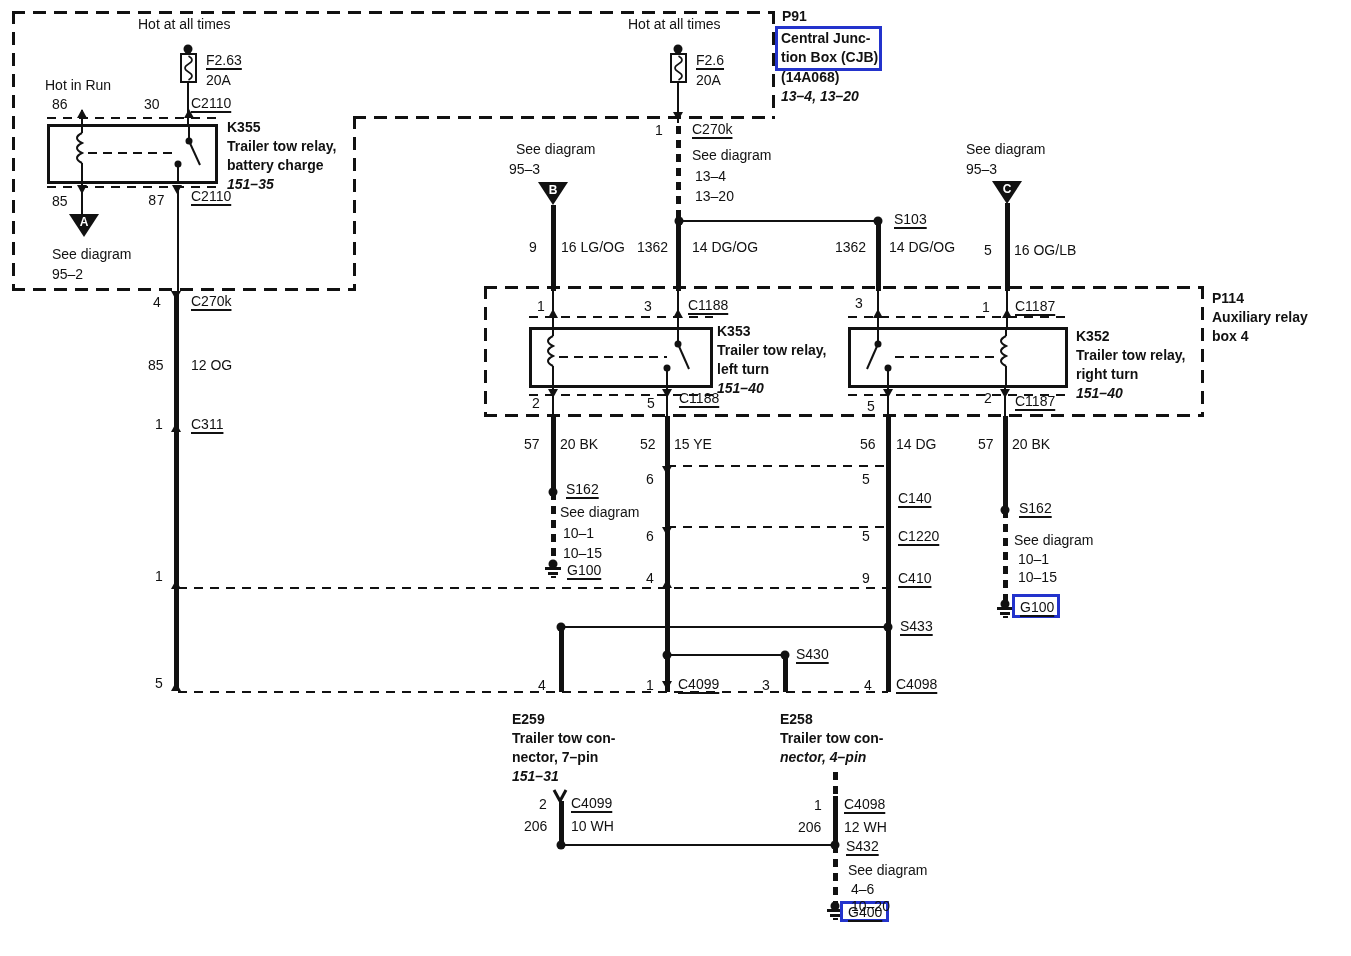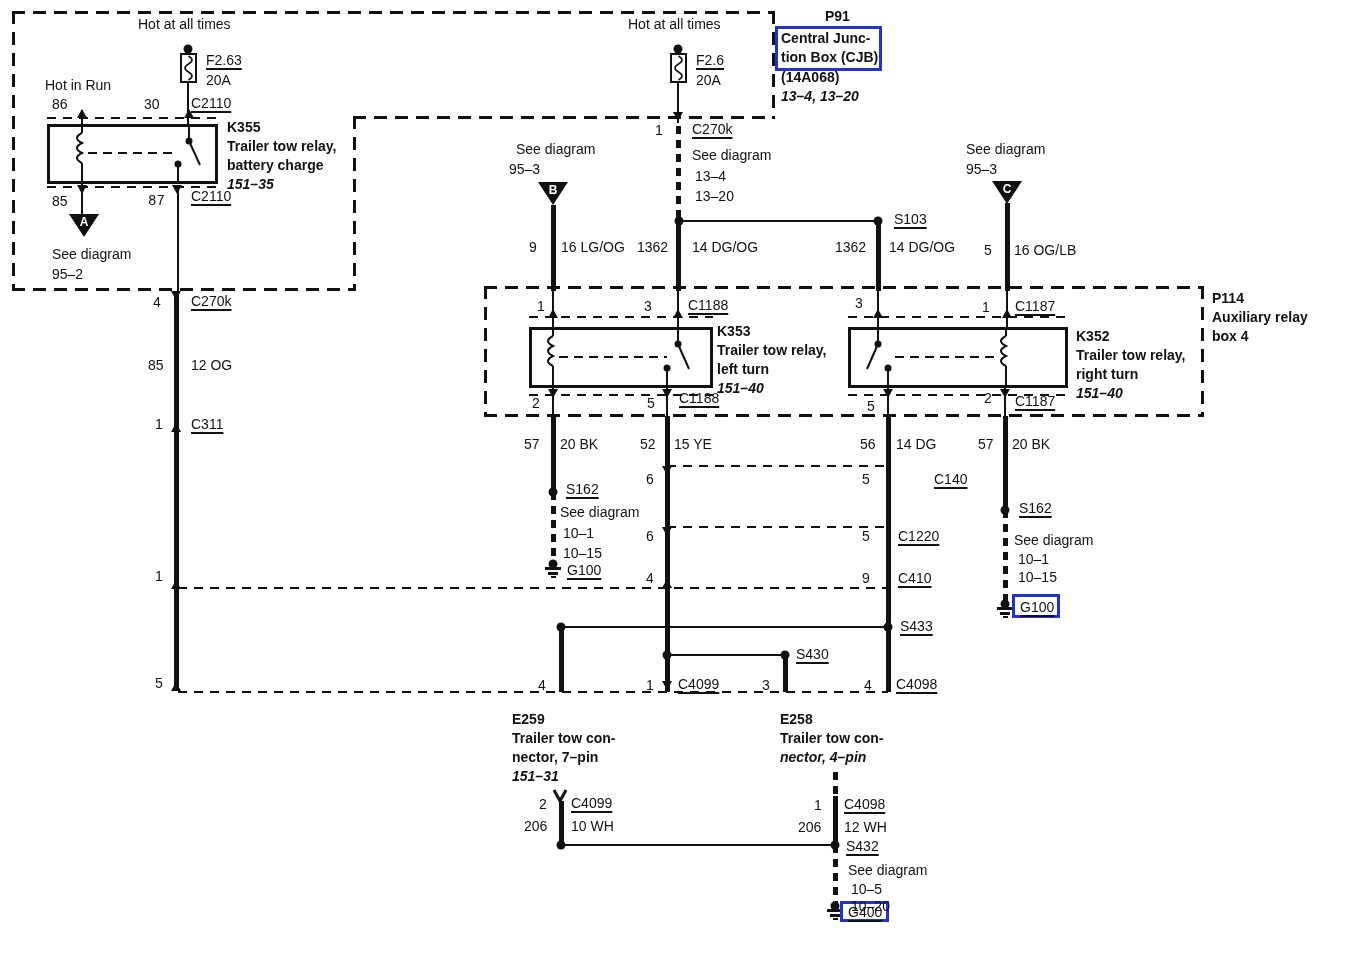--- a/index.html
+++ b/index.html
@@ -232,21 +232,21 @@
   <span class="t u" style="left:191px;top:95px;">C2110</span>
   <span class="t b" style="left:227px;top:119px;">K355</span>
   <span class="t b" style="left:227px;top:138px;">Trailer tow relay,</span>
   <span class="t b" style="left:227px;top:157px;">battery charge</span>
   <span class="t b i" style="left:227px;top:176px;">151–35</span>
   <span class="t" style="left:52px;top:193px;">85</span>
   <span class="t" style="left:148px;top:193px;font-family:Liberation Mono, monospace;">87</span>
   <span class="t u" style="left:191px;top:188px;">C2110</span>
   <span class="t" style="left:52px;top:246px;">See diagram</span>
   <span class="t" style="left:52px;top:266px;">95–2</span>
-  <span class="t b" style="left:782px;top:8px;margin-left:43px;">P91</span>
+  <span class="t b" style="left:782px;top:8px;">P91</span>
   <span class="t b" style="left:781px;top:30px;">Central Junc-</span>
   <span class="t b" style="left:781px;top:49px;">tion Box (CJB)</span>
   <span class="t b" style="left:781px;top:69px;">(14A068)</span>
   <span class="t b i" style="left:781px;top:88px;">13–4, 13–20</span>
   <span class="t" style="left:628px;top:16px;">Hot at all times</span>
   <span class="t u" style="left:696px;top:52px;">F2.6</span>
   <span class="t" style="left:696px;top:72px;">20A</span>
 
   <span class="t" style="left:655px;top:122px;">1</span>
   <span class="t u" style="left:692px;top:121px;">C270k</span>
@@ -308,21 +308,21 @@
   <span class="t" style="left:896px;top:436px;">14 DG</span>
   <span class="t" style="left:978px;top:436px;">57</span>
   <span class="t" style="left:1012px;top:436px;">20 BK</span>
   <span class="t u" style="left:566px;top:481px;">S162</span>
   <span class="t" style="left:560px;top:504px;">See diagram</span>
   <span class="t" style="left:563px;top:525px;">10–1</span>
   <span class="t" style="left:563px;top:545px;">10–15</span>
   <span class="t u" style="left:567px;top:562px;">G100</span>
   <span class="t" style="left:646px;top:471px;">6</span>
   <span class="t" style="left:862px;top:471px;">5</span>
-  <span class="t u" style="left:898px;top:471px;margin-left:36px;">C140</span>
+  <span class="t u" style="left:898px;top:490px;">C140</span>
   <span class="t" style="left:646px;top:528px;">6</span>
   <span class="t" style="left:862px;top:528px;">5</span>
   <span class="t u" style="left:898px;top:528px;">C1220</span>
   <span class="t" style="left:646px;top:570px;">4</span>
   <span class="t" style="left:862px;top:570px;">9</span>
   <span class="t u" style="left:898px;top:570px;">C410</span>
   <span class="t u" style="left:1019px;top:500px;">S162</span>
   <span class="t" style="left:1014px;top:532px;">See diagram</span>
   <span class="t" style="left:1018px;top:551px;">10–1</span>
   <span class="t" style="left:1018px;top:569px;">10–15</span>
@@ -346,17 +346,17 @@
   <span class="t" style="left:571px;top:818px;">10 WH</span>
   <span class="t b" style="left:780px;top:711px;">E258</span>
   <span class="t b" style="left:780px;top:730px;">Trailer tow con-</span>
   <span class="t b" style="left:780px;top:749px;font-style:italic;">nector, 4–pin</span>
   <span class="t" style="left:814px;top:797px;">1</span>
   <span class="t u" style="left:844px;top:796px;">C4098</span>
   <span class="t" style="left:798px;top:819px;">206</span>
   <span class="t" style="left:844px;top:819px;">12 WH</span>
   <span class="t u" style="left:846px;top:838px;">S432</span>
   <span class="t" style="left:848px;top:862px;">See diagram</span>
-  <span class="t" style="left:851px;top:881px;">10–5</span>
+  <span class="t" style="left:851px;top:881px;">4–6</span>
   <span class="t" style="left:851px;top:898px;">10–20</span>
   <span class="t u" style="left:848px;top:904px;">G400</span>
 
 </div>
 
 </body></html>

